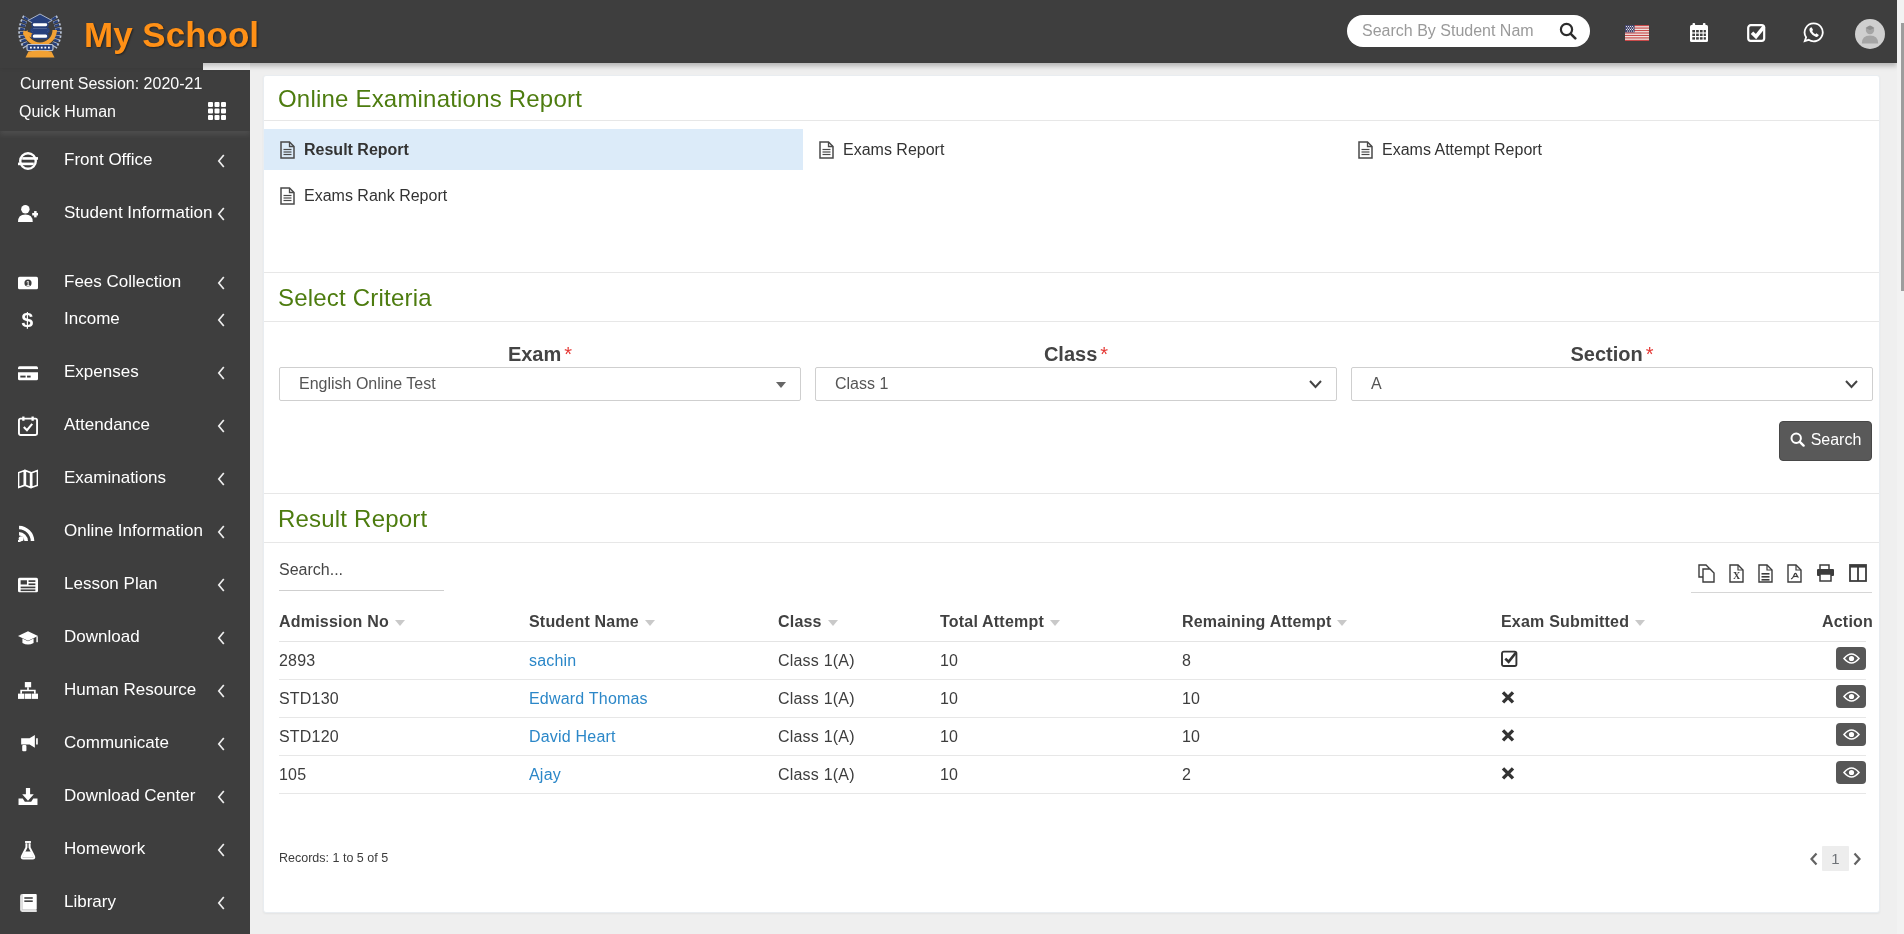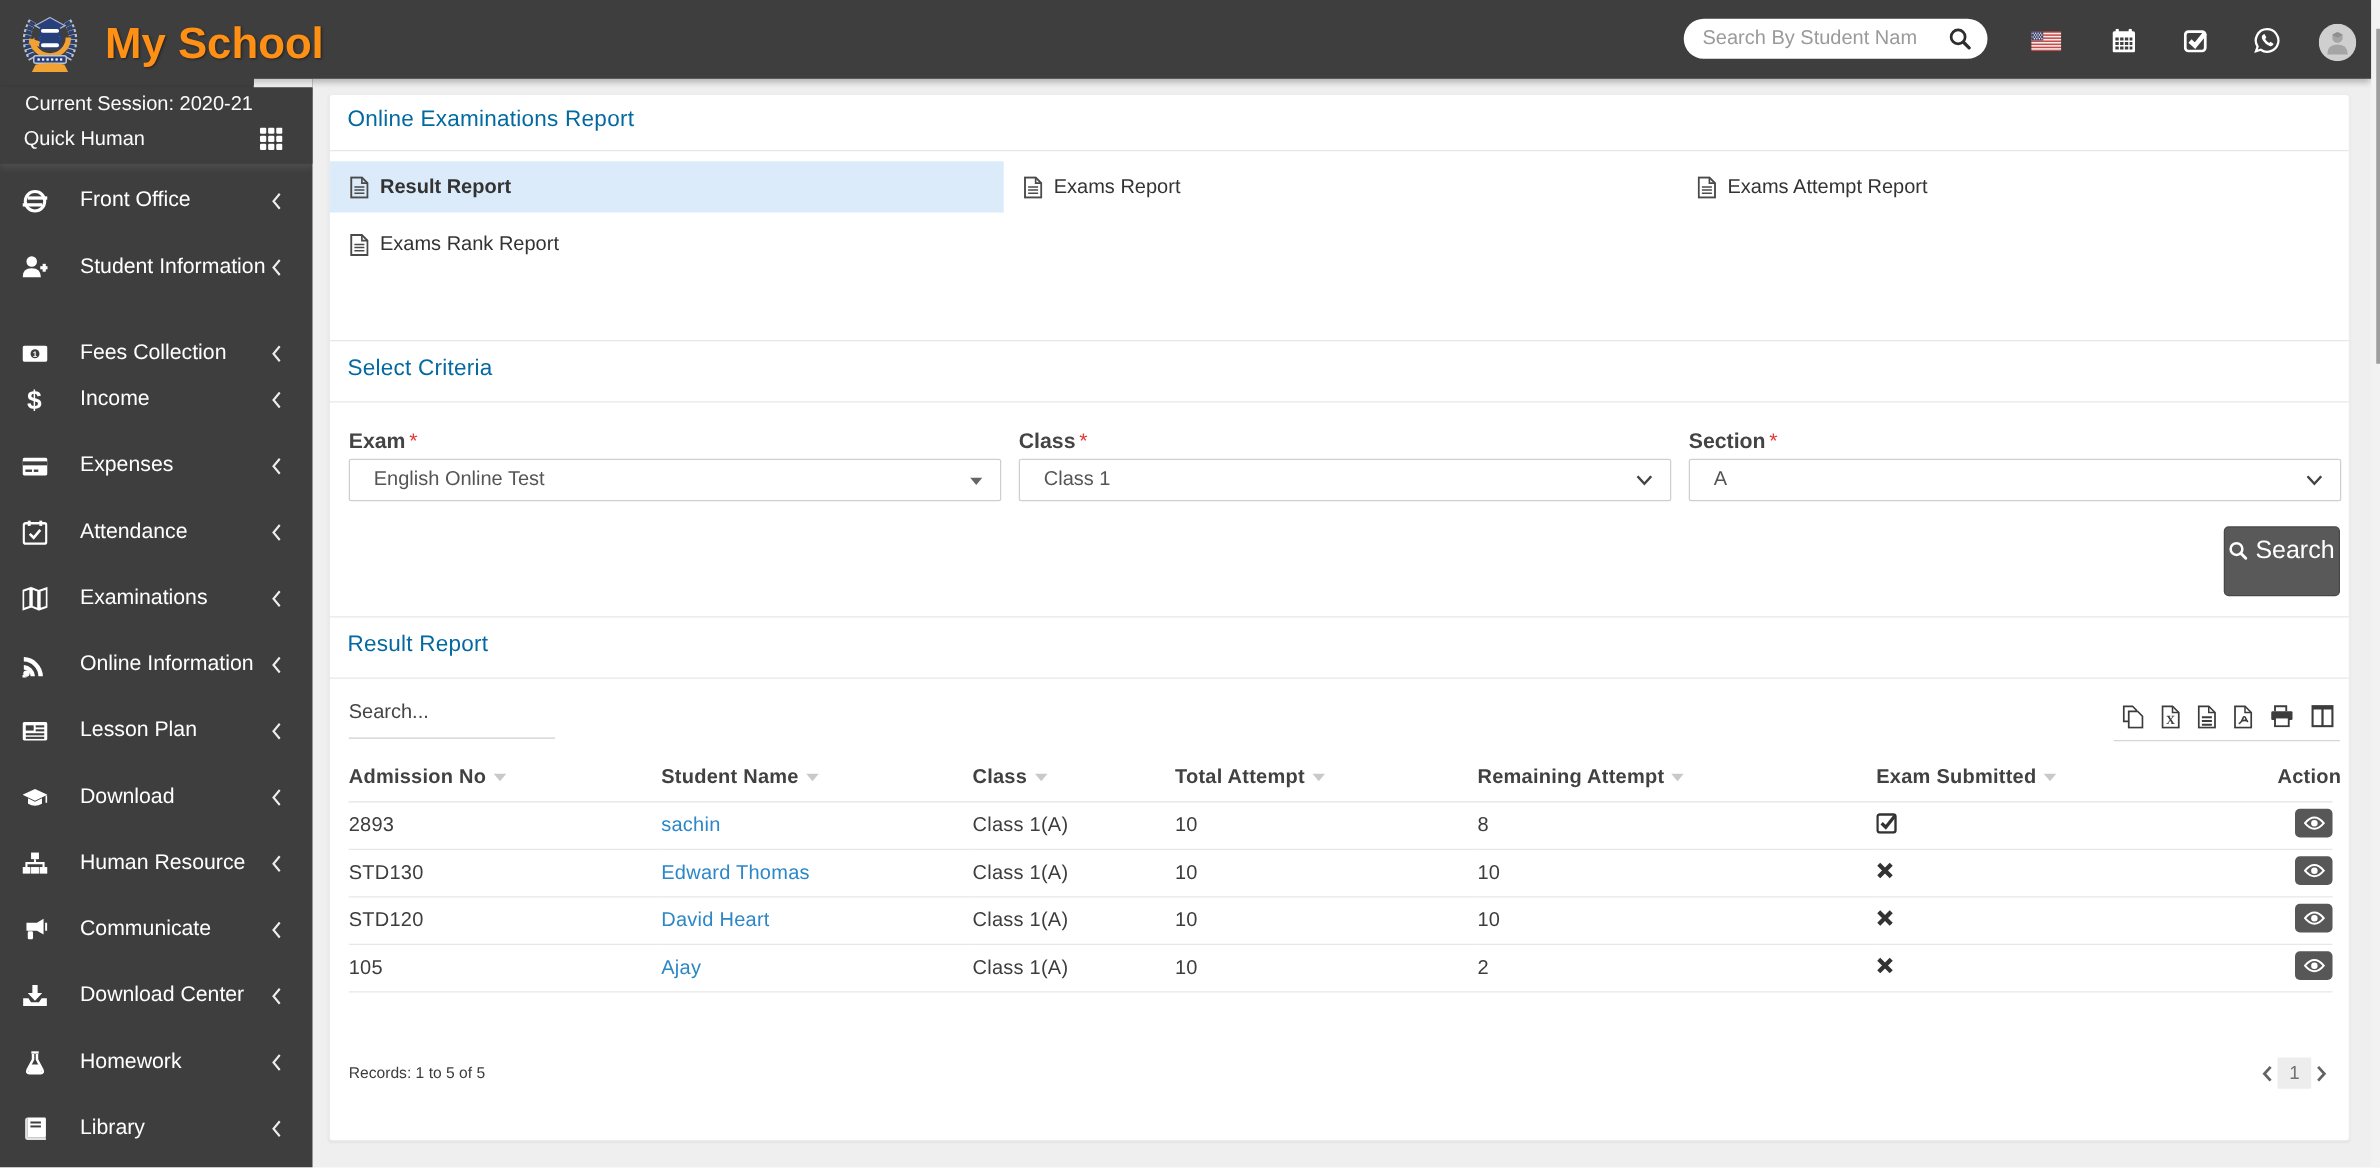--- a/index.html
+++ b/index.html
@@ -29,40 +29,40 @@
 #session .l2 { position:absolute; left:19px; top:33px; font-size:16px; color:#fbfbfb; }
 #gridicon { left:208px; top:102px; z-index:13; }
 
 .mi { position:absolute; left:0; width:250px; height:53px; }
 .mi .ic { position:absolute; left:18px; top:17px; width:20px; height:20px; }
 .mi .tx { position:absolute; left:48px; top:16px; font-size:17px; color:#ffffff; white-space:nowrap;margin-left:16px; }
 
 
 #card { left:263px; top:75px; width:1617px; background:#ffffff; z-index:5; border:1px solid #e9edf1; border-radius:3px; box-shadow:0 1px 2px rgba(0,0,0,0.05); }
 .sechead { position:relative; height:45px; border-bottom:1px solid #e7e7e7; }
-.sechead span { position:absolute; left:14px; top:9px; font-size:18px; letter-spacing:0.2px; color:#0369a1; }
+.sechead span { position:absolute; left:14px; top:9px; font-size:24px; letter-spacing:0.2px; color:#4d7c0f; }
 .sh2 { height:49px; }
 .sh2 span { top:11px; }
 
 
 #tabs { position:relative; height:152px; border-bottom:1px solid #e7e7e7; }
 .tab { position:absolute; height:41px; width:539px; }
 .tab .fic { position:absolute; left:16px; top:12px; }
 .tab .tl { position:absolute; left:40px; top:12px; font-size:16px; color:#333; }
 .tabsel { background:#dcebf9; }
 .tabsel .tl { font-weight:bold; }
 
 
 #criteria { position:relative; height:172px; border-bottom:1px solid #e7e7e7; }
 .fld { position:absolute; top:21px; width:522px; }
-.fld .lab { font-size:17px; font-weight:bold; color:#444; }
+.fld .lab { font-size:20px; font-weight:bold; color:#444;text-align:center; }
 .fld .lab em { color:#e53935; font-style:normal; font-weight:normal; margin-left:3px; }
 .selbox { position:absolute; top:24px; width:522px; height:34px; border:1px solid #cfcfcf; background:#fff; border-radius:2px; }
 .selbox .val { position:absolute; left:19px; top:7px; font-size:16px; color:#555; }
-#btnsearch { position:absolute; right:7px; top:99px; width:93px; height:56px; background:#595959; border:1px solid #474747; border-radius:4px; color:#fff; font-size:20px; text-align:center; line-height:36px; }
+#btnsearch { position:absolute; right:7px; top:99px; width:93px; height:40px; background:#595959; border:1px solid #474747; border-radius:4px; color:#fff; font-size:16px; text-align:center; line-height:36px; }
 
 
 #rrbody { position:relative; }
 #srch { position:absolute; left:15px; top:18px; width:165px; height:30px; border-bottom:1px solid #cfcfcf; font-size:16px; color:#454545; }
 #dticons { position:absolute; right:7px; top:21px; width:181px; height:29px; border-bottom:1px solid #d6d6d6; }
 #dticons svg { margin-left:14px; vertical-align:top; }
 #dticons svg:first-child { margin-left:7px; }
 
 table { border-collapse:collapse; width:1587px; margin:0 15px; }
 #tblwrap { position:absolute; left:0; top:59px; width:1617px; }

